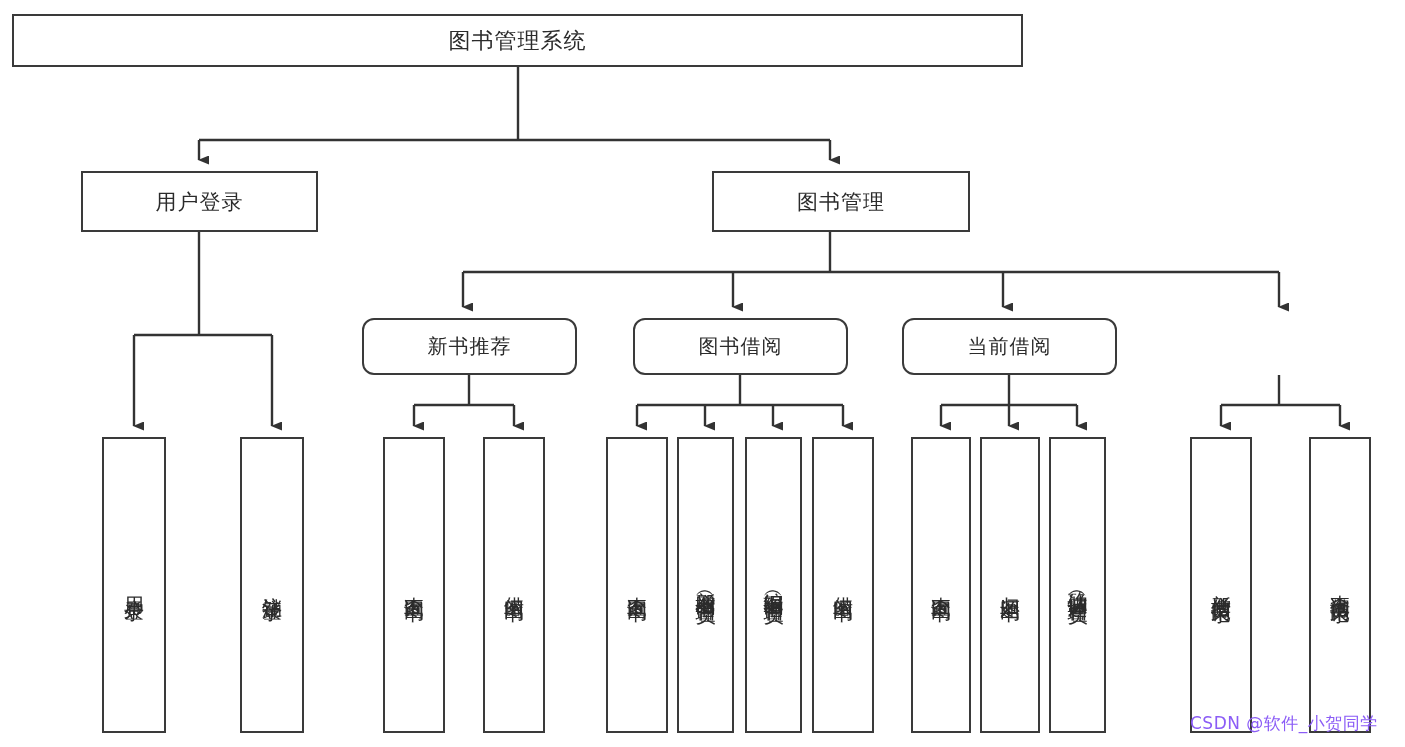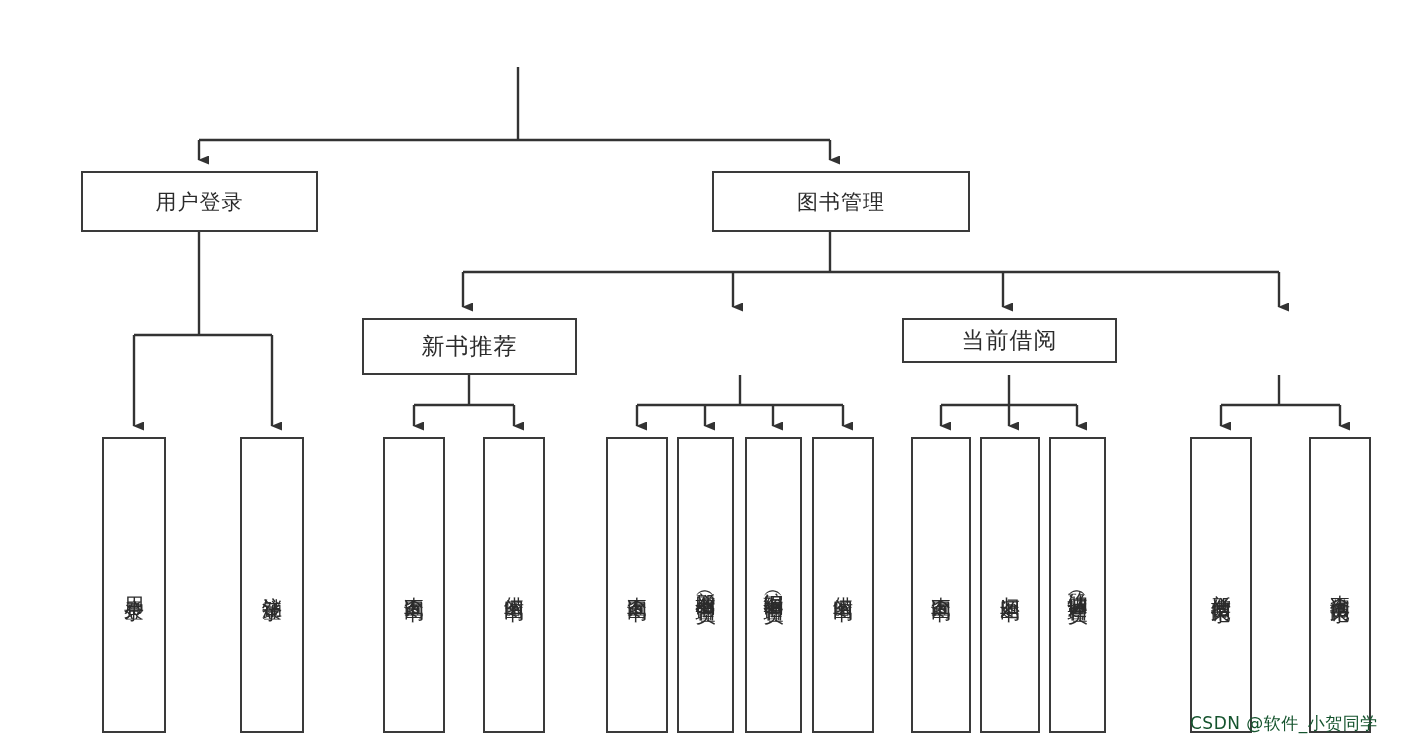--- a/index.html
+++ b/index.html
@@ -36,21 +36,22 @@
     justify-content: center;
     color: #2b2b2b;
   }
   .node.root {
     font-size: 22px;
   }
   .node.level2 {
     font-size: 21px;
   }
   .node.level3 {
-    font-size: 23px;
+    font-size: 20px;
+    border-radius: 12px;
   }
   .node.leaf {
     font-size: 20px;
     line-height: 1.04;
     padding: 6px 0;
     align-items: center;
     justify-content: center;
   }
   .vtext {
     writing-mode: vertical-rl;
@@ -61,21 +62,21 @@
   }
   .htext {
     white-space: nowrap;
     letter-spacing: 1px;
   }
   #watermark {
     position: absolute;
     left: 1190px;
     top: 712px;
     font-size: 17px;
-    color: #14532d;
+    color: #8b5cf6;
     white-space: nowrap;
     letter-spacing: 0.5px;
   }
 </style>
 </head>
 <body>
 
 <div id="diagram-root">
 
   <svg class="connectors" viewBox="0 0 1405 747">
@@ -121,32 +122,38 @@
       <line x1="1009" y1="405" x2="1009" y2="426" marker-end="url(#arrowhead)"></line>
       <line x1="1077" y1="405" x2="1077" y2="426" marker-end="url(#arrowhead)"></line>
 
       <line x1="1279" y1="375" x2="1279" y2="405"></line>
       <line x1="1221" y1="405" x2="1340" y2="405"></line>
       <line x1="1221" y1="405" x2="1221" y2="426" marker-end="url(#arrowhead)"></line>
       <line x1="1340" y1="405" x2="1340" y2="426" marker-end="url(#arrowhead)"></line>
     </g>
   </svg>
 
+  <div class="node root" style="left:12px; top:14px; width:1011px; height:53px;">
+    <span class="htext">图书管理系统</span>
+  </div>
 
   <div class="node level2" style="left:81px; top:171px; width:237px; height:61px;">
     <span class="htext">用户登录</span>
   </div>
   <div class="node level2" style="left:712px; top:171px; width:258px; height:61px;">
     <span class="htext">图书管理</span>
   </div>
 
   <div class="node level3" style="left:362px; top:318px; width:215px; height:57px;">
     <span class="htext">新书推荐</span>
   </div>
-  <div class="node level3" style="left:902px; top:318px; width:215px; height:45px;">
+  <div class="node level3" style="left:633px; top:318px; width:215px; height:57px;">
+    <span class="htext">图书借阅</span>
+  </div>
+  <div class="node level3" style="left:902px; top:318px; width:215px; height:57px;">
     <span class="htext">当前借阅</span>
   </div>
 
   <div class="node leaf" style="left:102px; top:437px; width:64px; height:296px;">
     <span class="vtext">用户登录</span>
   </div>
   <div class="node leaf" style="left:240px; top:437px; width:64px; height:296px;">
     <span class="vtext">注销登录</span>
   </div>
 

